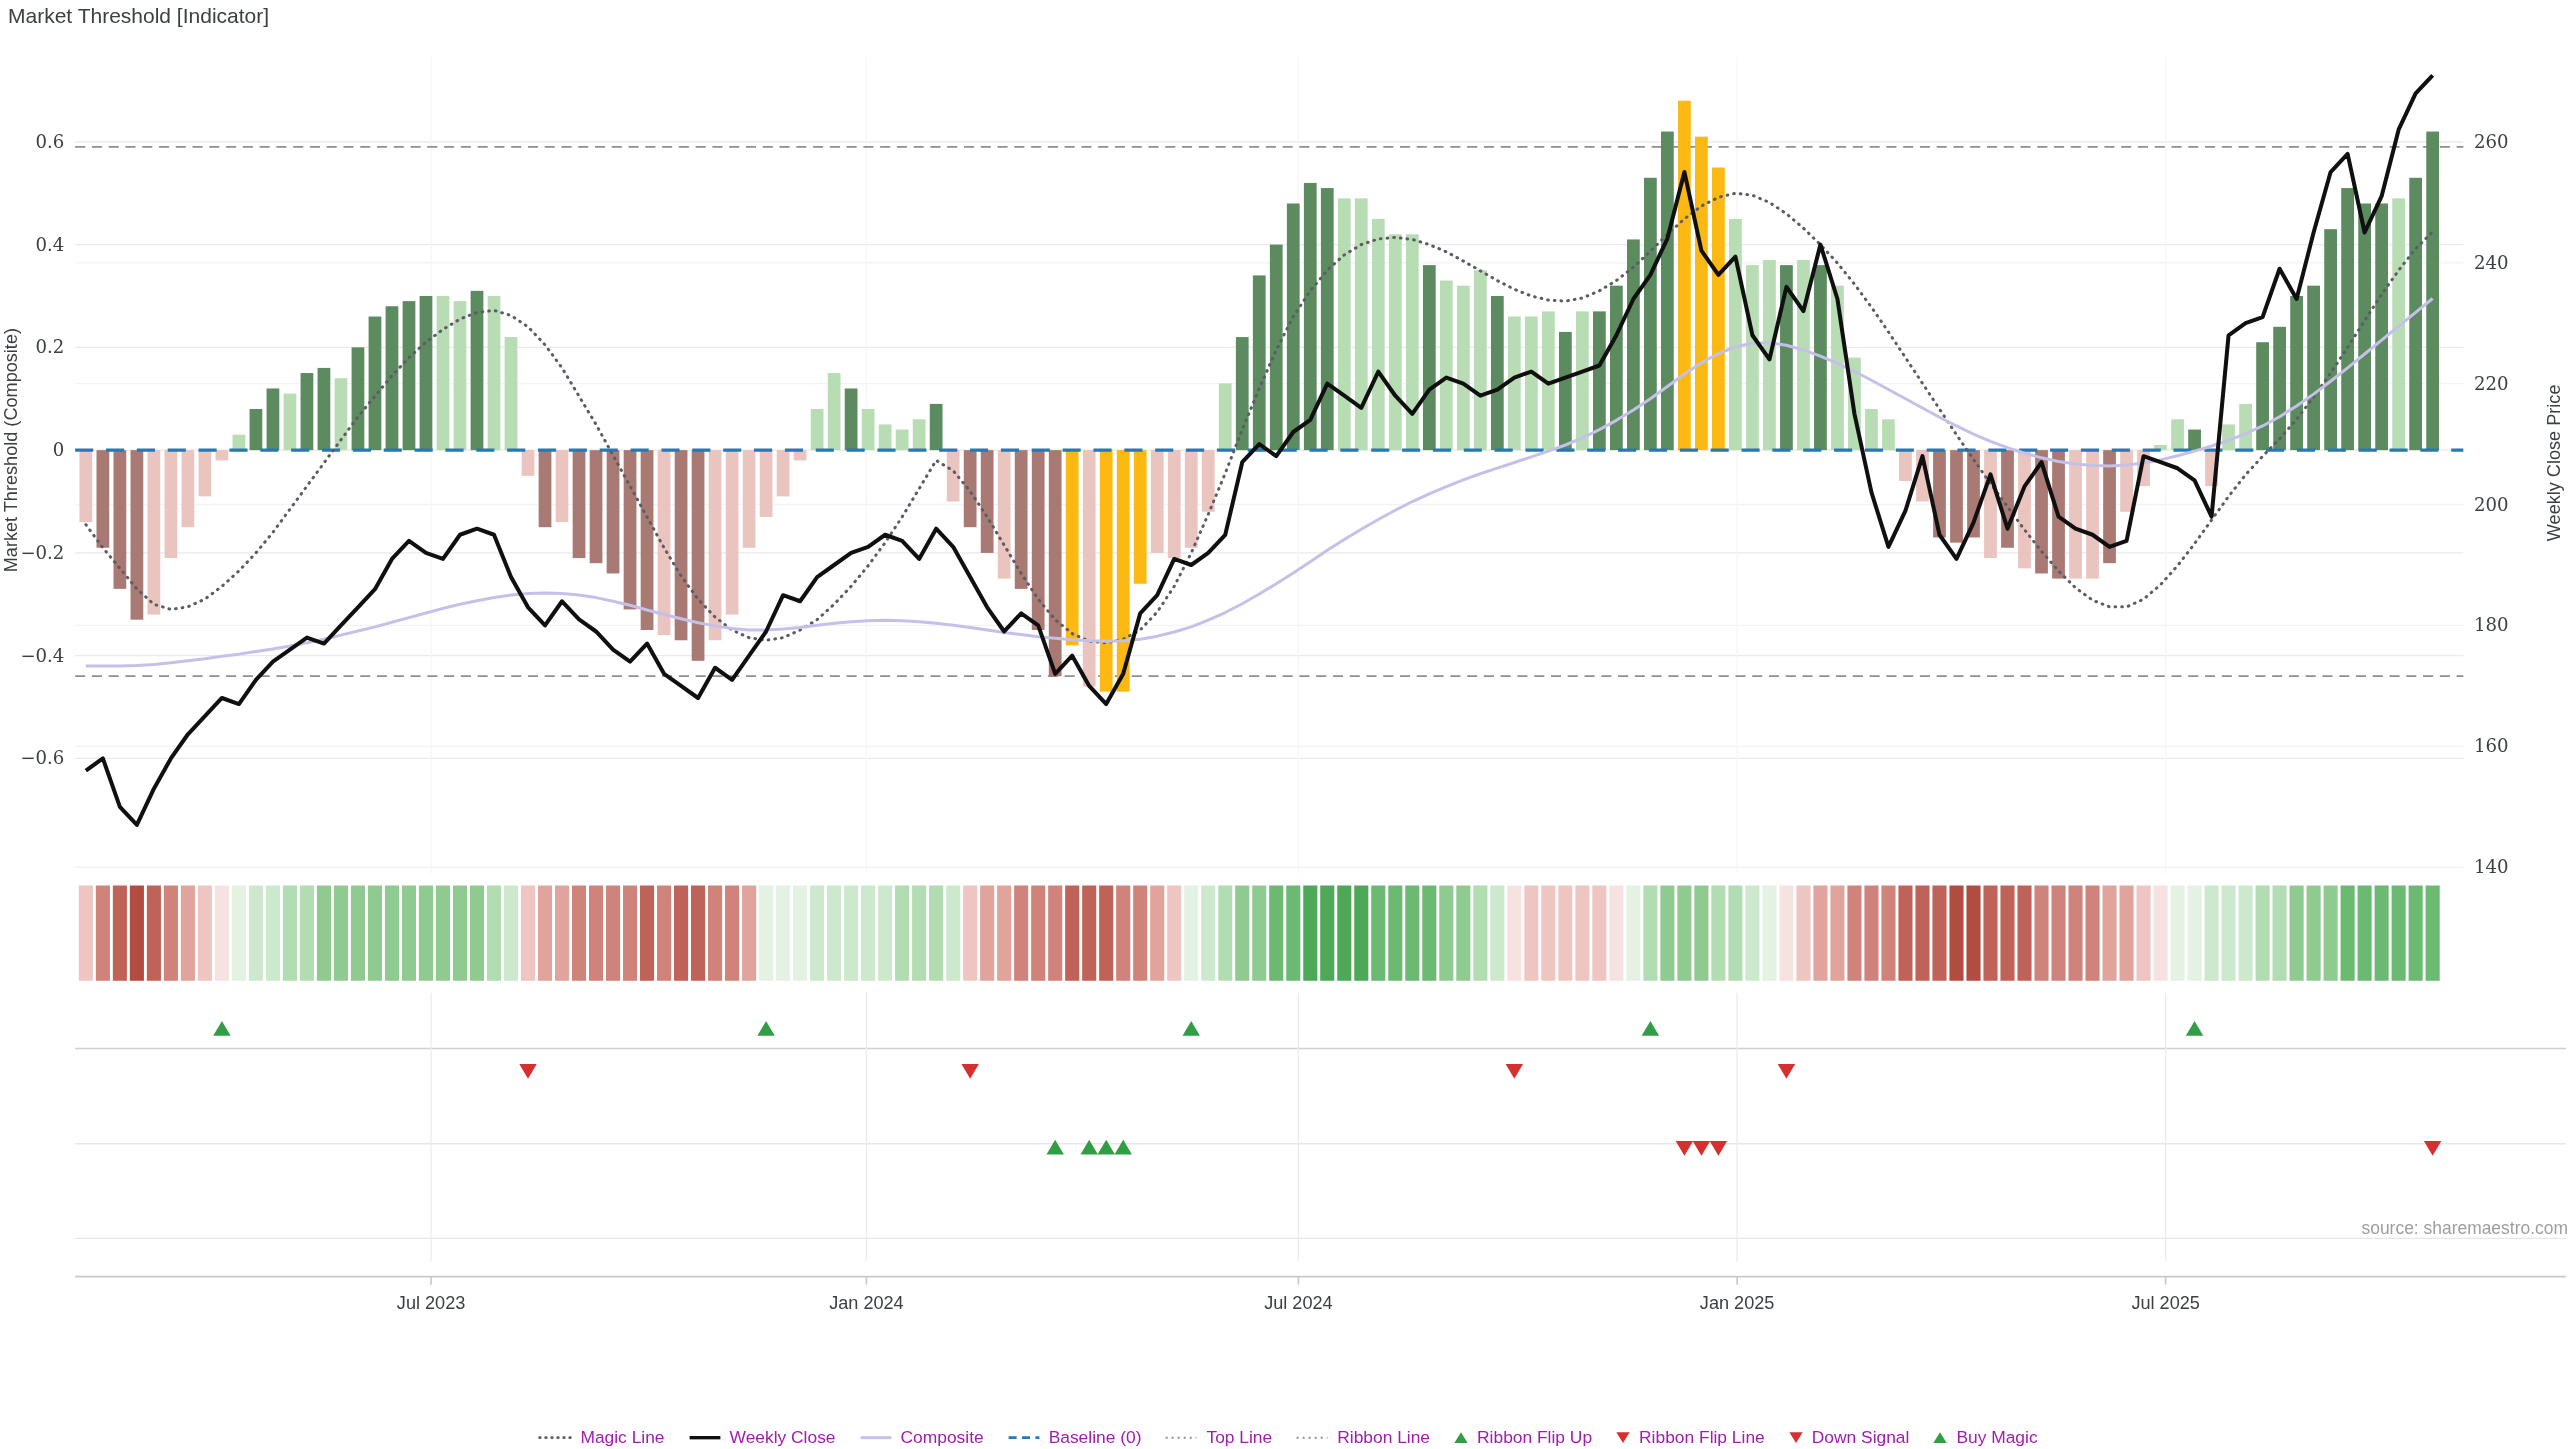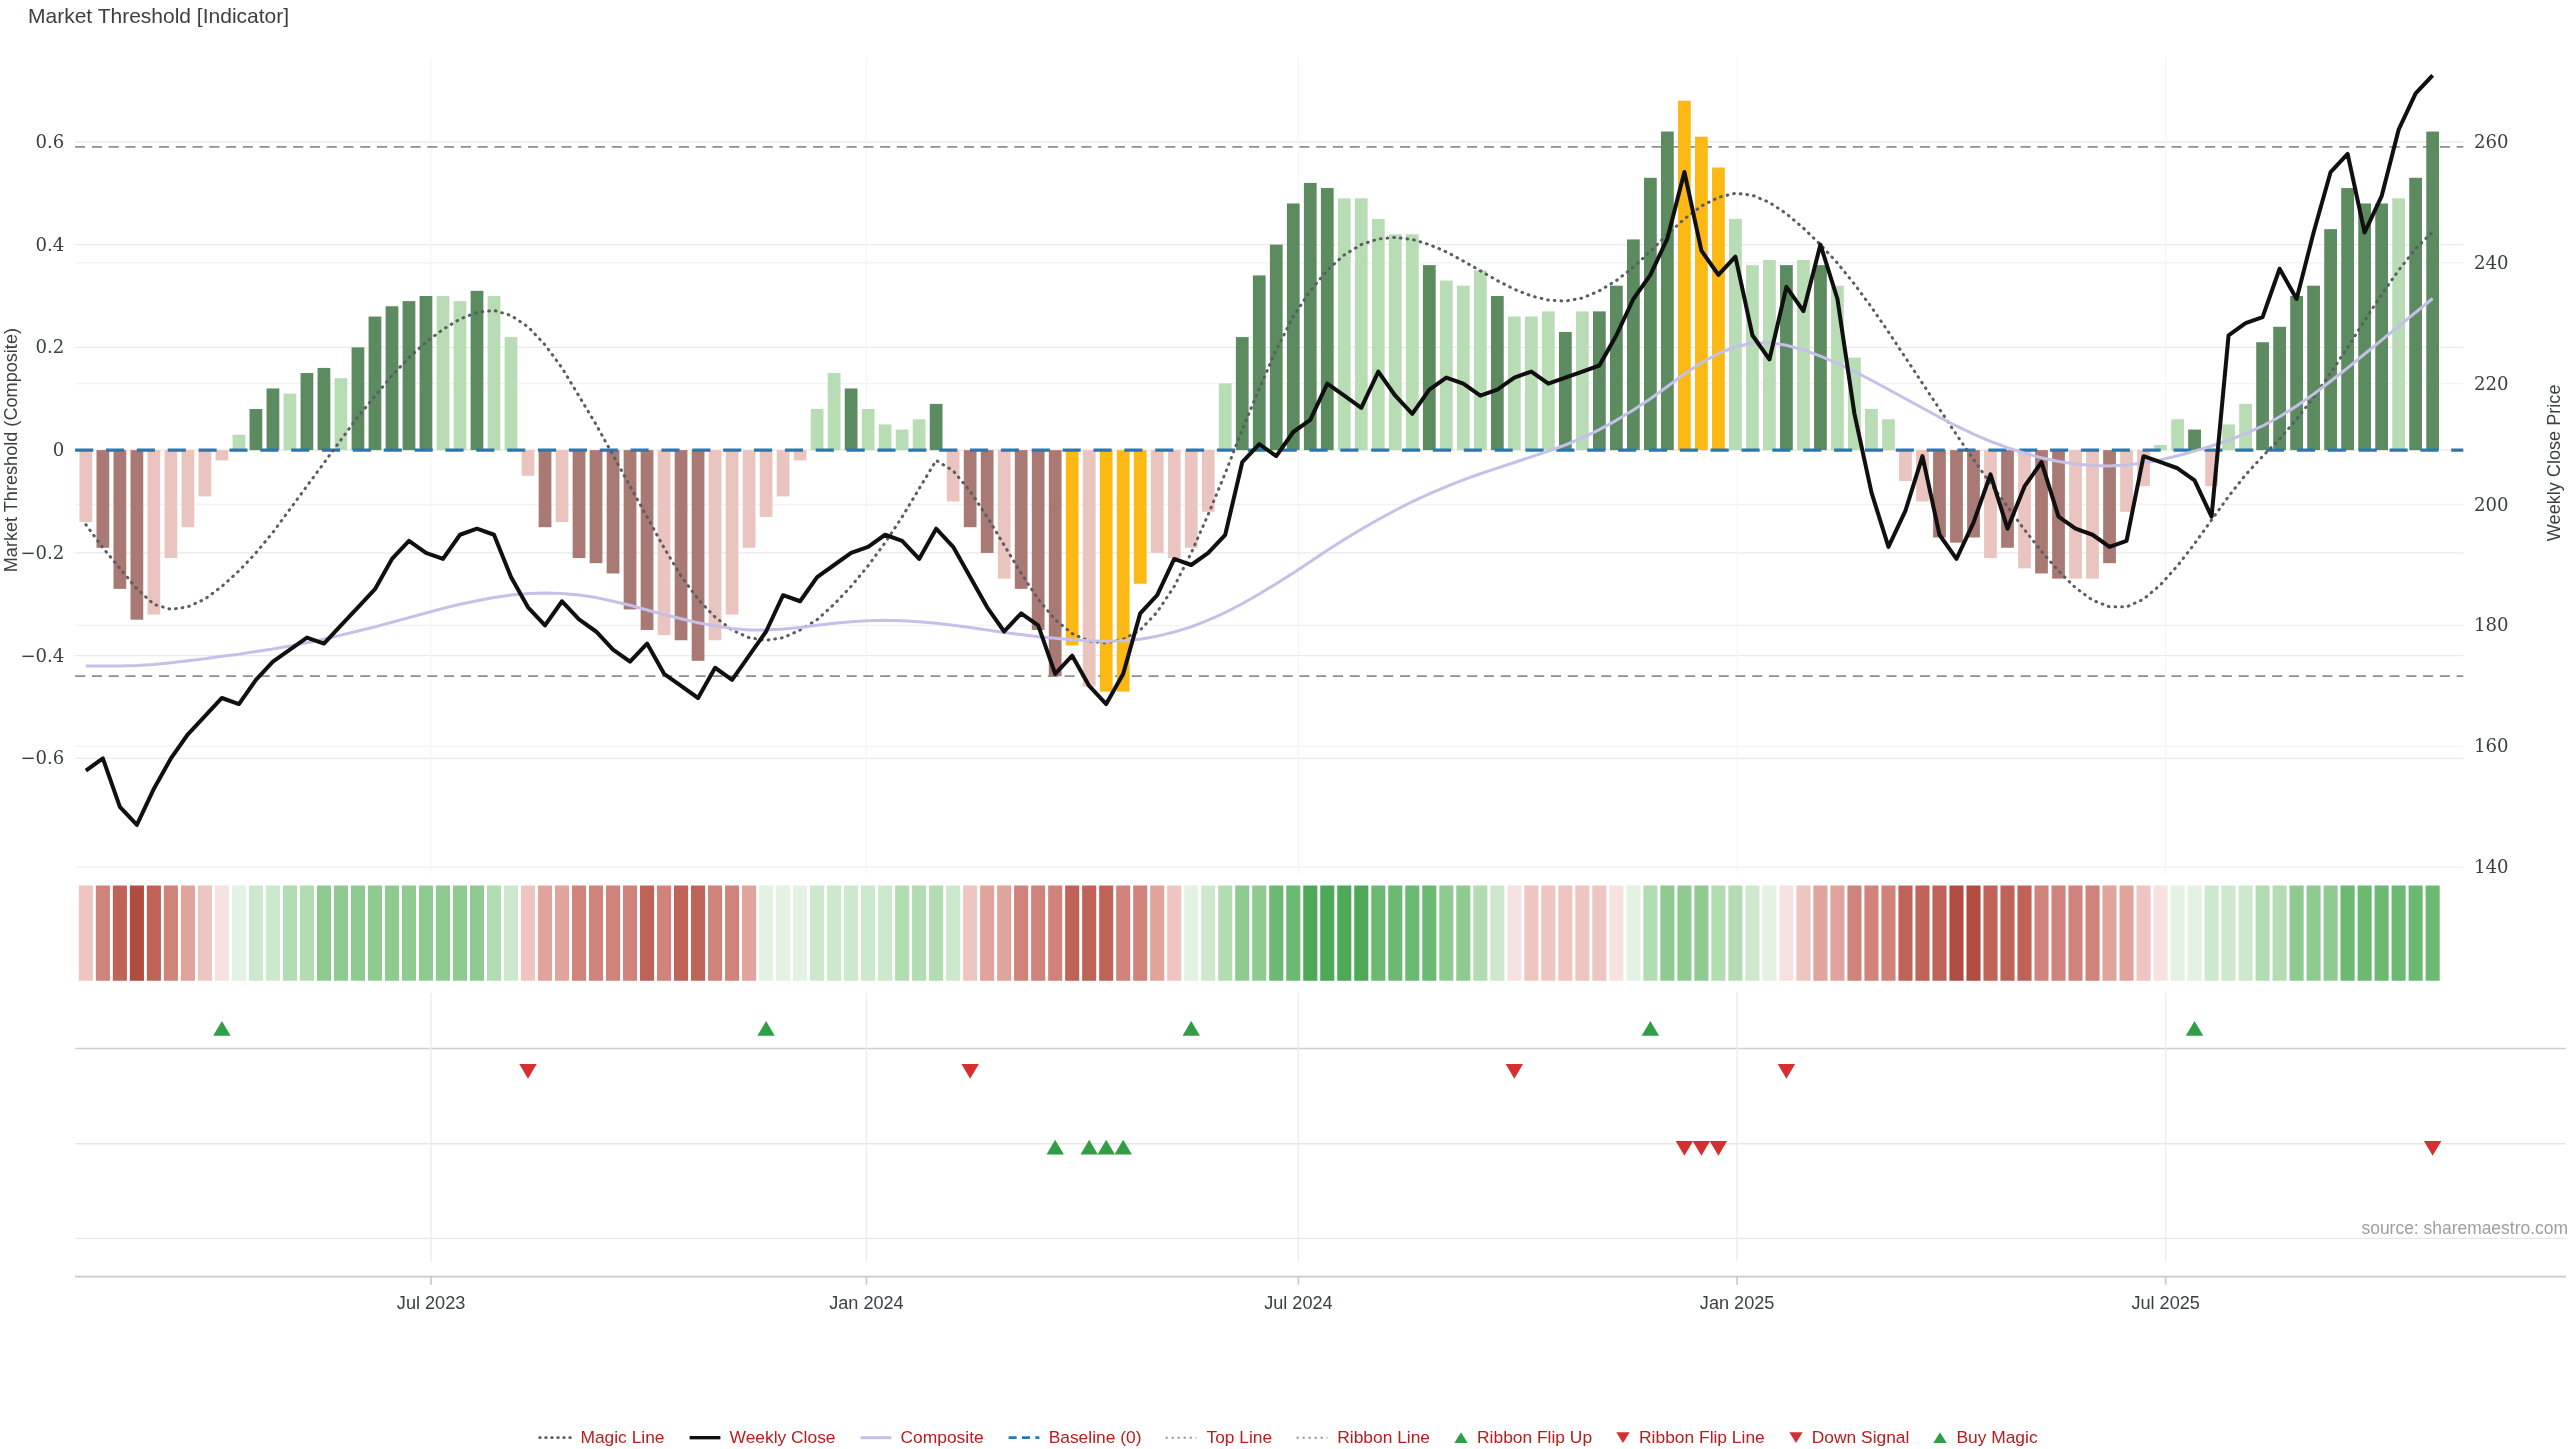--- a/index.html
+++ b/index.html
@@ -1,23 +1,23 @@
 <!DOCTYPE html>
 <html style="font-size:10.7px"><head>
 <meta charset="utf-8">
 <style>
   html,body{margin:0;padding:0;background:#ffffff;}
   .page{position:relative;width:2576px;height:1449px;background:#fff;overflow:hidden;
         font-family:"Liberation Sans",sans-serif;}
-  .chart-title{position:absolute;left:8px;top:4px;font-size:21px;color:#3c4043;margin-left:20px;}
+  .chart-title{position:absolute;left:8px;top:4px;font-size:21px;color:#3c4043;}
   svg text{font-family:"Liberation Sans",sans-serif;}
   svg text.numtick{font-family:"DejaVu Serif",serif;}
   .legend{position:absolute;left:0;top:1424px;width:2576px;height:27px;
           display:flex;justify-content:center;align-items:center;gap:23px;}
-  .legend-item{display:flex;align-items:center;gap:8px;font-size:17.4px;color:#b91c1c;}
+  .legend-item{display:flex;align-items:center;gap:8px;font-size:17.4px;color:#a21caf;}
 </style>
 </head>
 <body>
 
 <div class="page">
 
   <div class="chart-title">Market Threshold [Indicator]</div>
 
   <svg id="plot" width="2576" height="1449" viewBox="0 0 3840 2160">
     <g id="gen">

